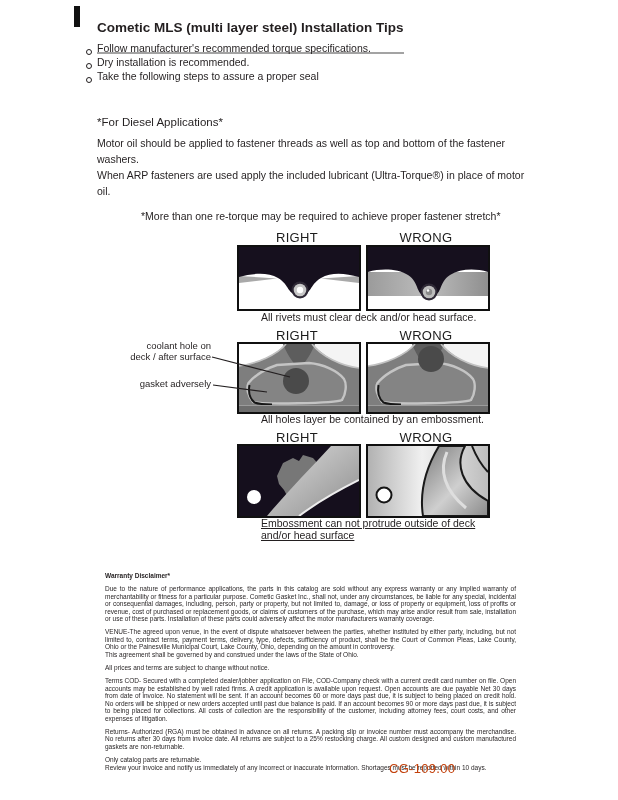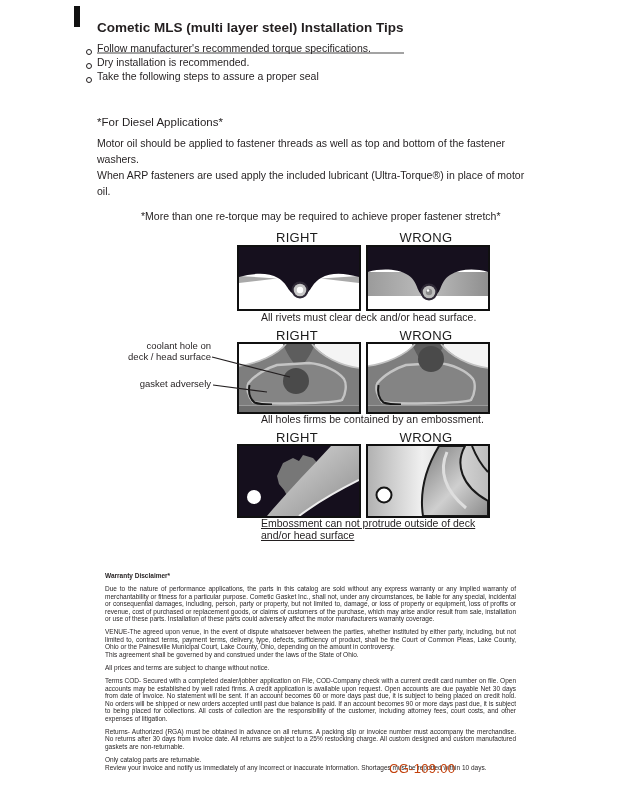--- a/index.html
+++ b/index.html
@@ -125,29 +125,29 @@
       <path d="M73,0 C82,12 102,22 120,24" stroke="#c2c2c2" stroke-width="1.6" fill="none"></path>
       <path d="M14,58 C9,52 7,44 9.5,39 C16,31 28,24 38,21 L70,19 C84,20 99,27 105,35 C108,40 107,50 103,56 C96,59.5 22,60.5 14,58 Z" fill="#848484" stroke="#c4c4c4" stroke-width="2.4"></path>
       <path d="M10.5,41 C9,49 11.5,55 15.5,58.5 C21,60.5 28,60.5 33,60.5" stroke="#161616" stroke-width="2" fill="none"></path>
       <circle cx="63" cy="15" r="13" fill="#4a4a4a"></circle>
       <rect x="0" y="62" width="120" height="6" fill="#6d6d6d"></rect>
       <line x1="0" y1="61.5" x2="120" y2="61.5" stroke="#9b9b9b" stroke-width="1"></line>
     </svg>
   </div>
 
   <div class="abs lbl" style="right:407px;top:341px;">coolant hole on
-deck / head surface</div>
+deck / after surface</div>
   <div class="abs lbl" style="right:407px;top:379px;">gasket adversely</div>
 
   <svg class="abs" style="left:205px;top:350px;" width="100" height="45" viewBox="0 0 100 45">
     <line x1="7" y1="7" x2="85" y2="27" stroke="#231f20" stroke-width="1.2"></line>
     <line x1="8" y1="35" x2="62" y2="42" stroke="#231f20" stroke-width="1.2"></line>
   </svg>
 
-  <div class="abs cap" style="left:237px;top:413px;">All holes firms be contained by an embossment.</div>
+  <div class="abs cap" style="left:237px;top:413px;">All holes layer be contained by an embossment.</div>
 
   <div class="abs rw-label" style="left:237px;top:430px;">RIGHT</div>
   <div class="abs rw-label" style="left:366px;top:430px;">WRONG</div>
 
   <div class="abs dbox dbox3" style="left:237px;top:444px;">
     <svg width="120" height="70" viewBox="0 0 120 70">
       <defs>
         <linearGradient id="band3r" x1="0" y1="0" x2="1" y2="1">
           <stop offset="0" stop-color="#dcdcdc"></stop>
             <stop offset="1" stop-color="#8e8e8e"></stop>

